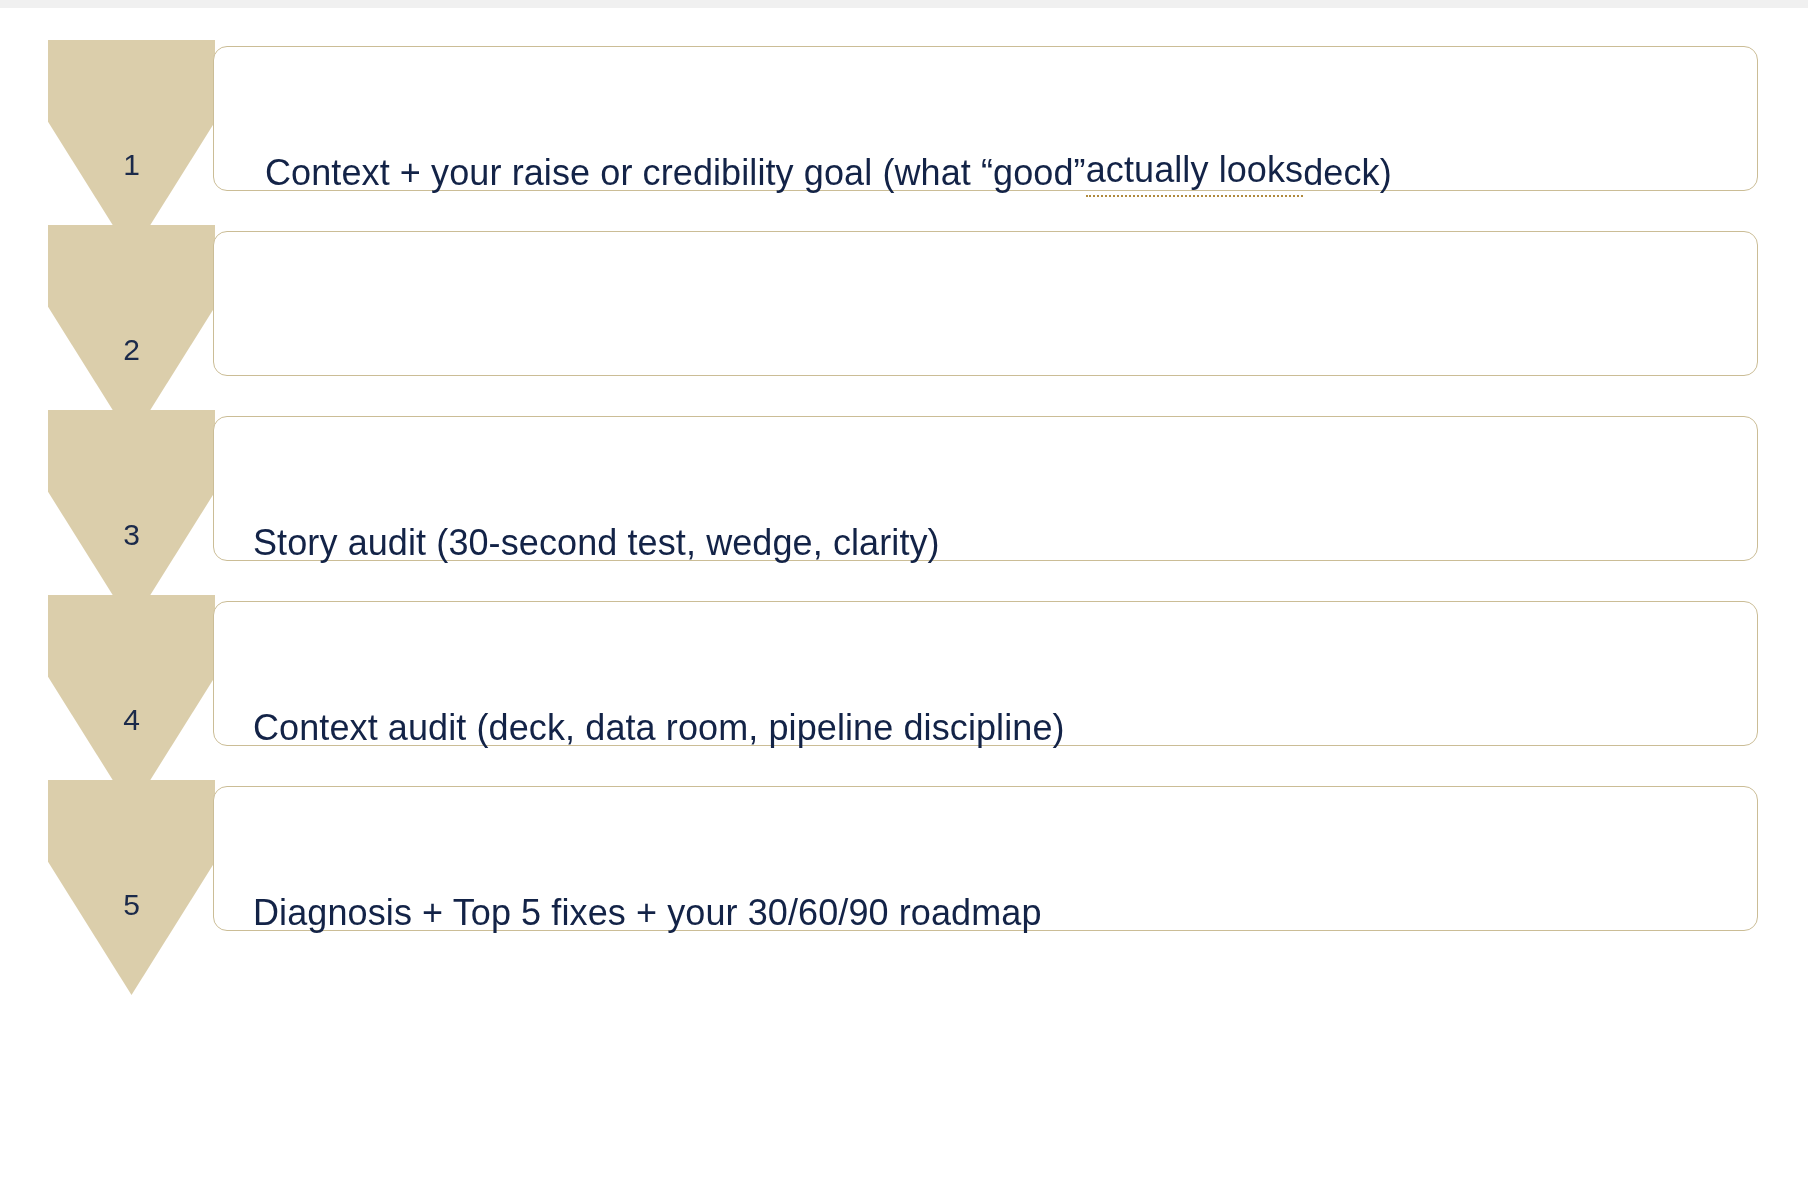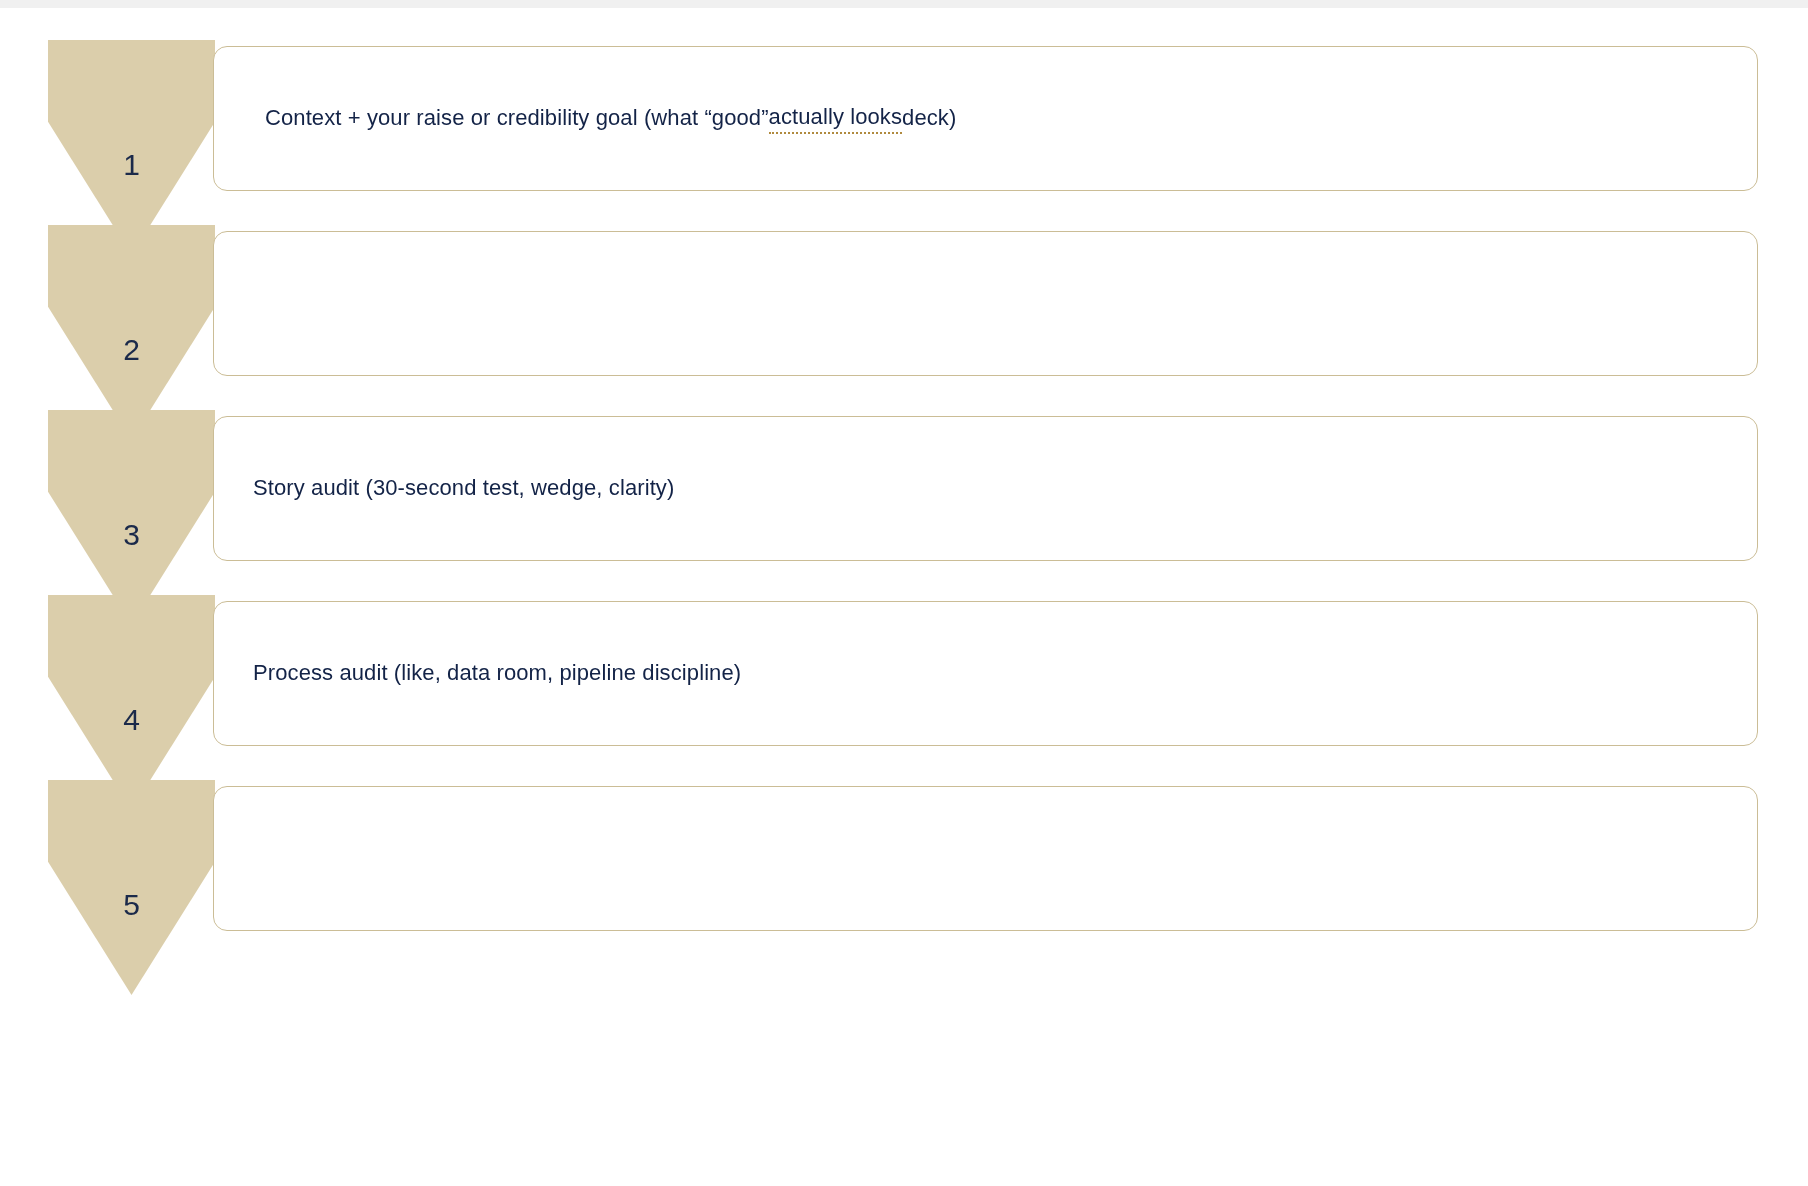--- a/index.html
+++ b/index.html
@@ -78,22 +78,22 @@
     box-sizing: border-box;
   }
 
   .step-text {
     position: absolute;
     left: 253px;
     top: 0;
     width: 1480px;
     height: 157px;
     display: flex;
-    align-items: center;
-    font-size: 22px;
+    align-items: flex-end;
+    font-size: 36px;
     color: #132347;
     line-height: 1.3;
     letter-spacing: 0.1px;
   }
   .step-text.indented {
     left: 265px;
   }
 
   .underline-dotted {
     border-bottom: 2px dotted #b08a3e;
@@ -128,22 +128,23 @@
     <div class="chevron"></div>
     <div class="chevron-number">3</div>
     <div class="step-box"></div>
     <div class="step-text">Story audit (30-second test, wedge, clarity)</div>
   </div>
 
   <div class="step-row" style="top: 555px;">
     <div class="chevron"></div>
     <div class="chevron-number">4</div>
     <div class="step-box"></div>
-    <div class="step-text">Process audit (like, data room, pipeline discipline)</div>
+    <div class="step-text">Context audit (deck, data room, pipeline discipline)</div>
   </div>
 
   <div class="step-row" style="top: 740px;">
     <div class="chevron"></div>
     <div class="chevron-number">5</div>
     <div class="step-box"></div>
+    <div class="step-text">Diagnosis + Top 5 fixes + your 30/60/90 roadmap</div>
   </div>
 
 </div>
 
 </body></html>

